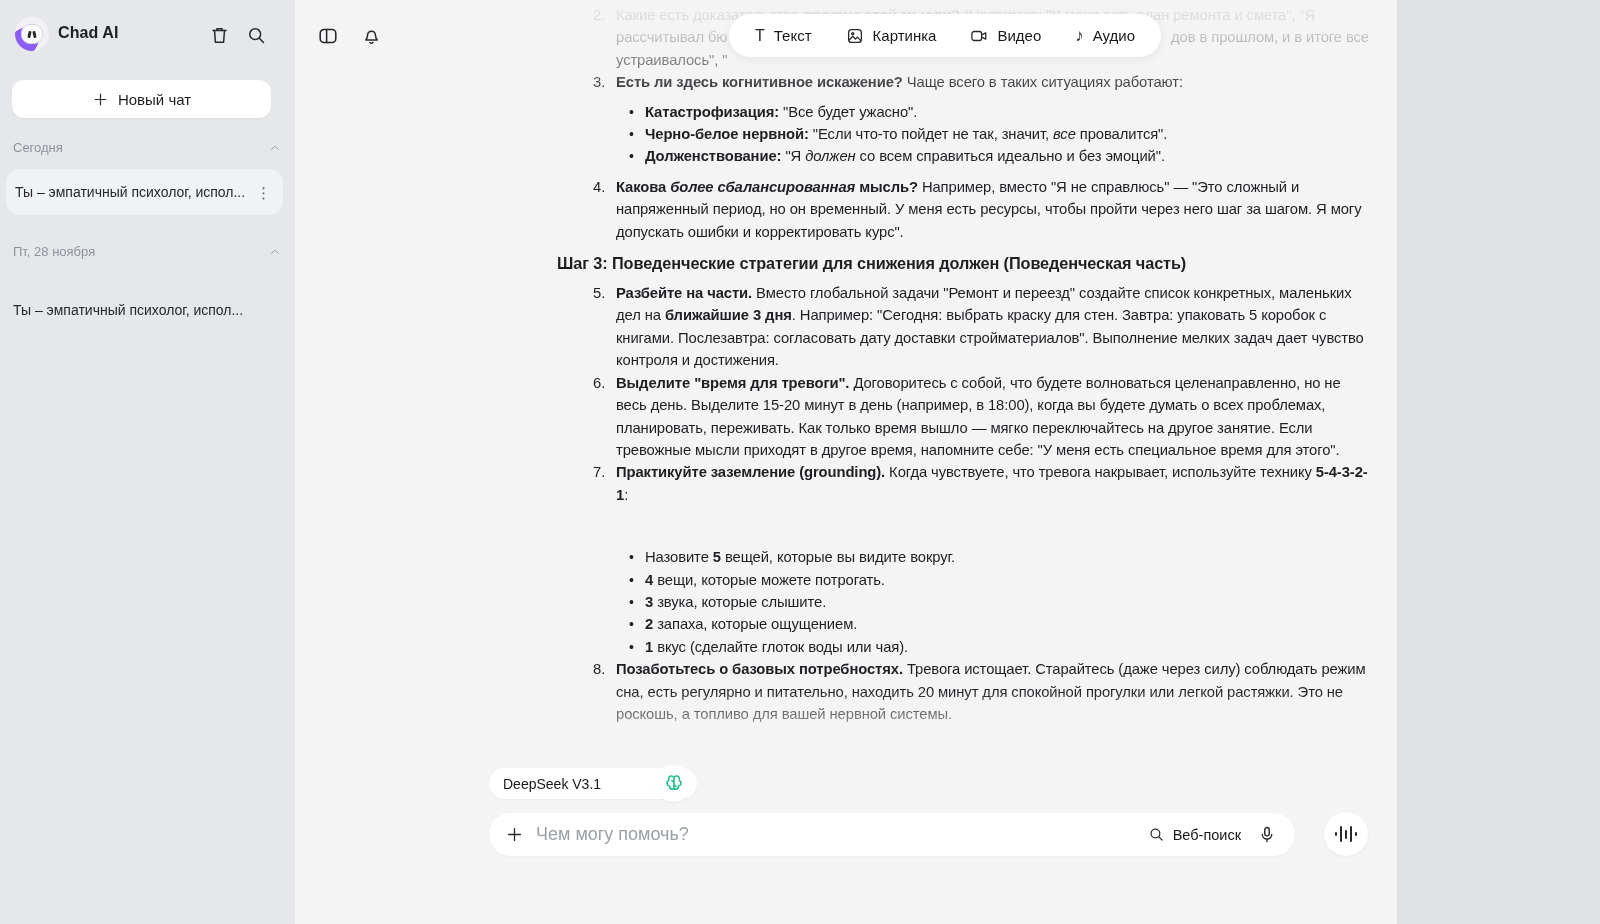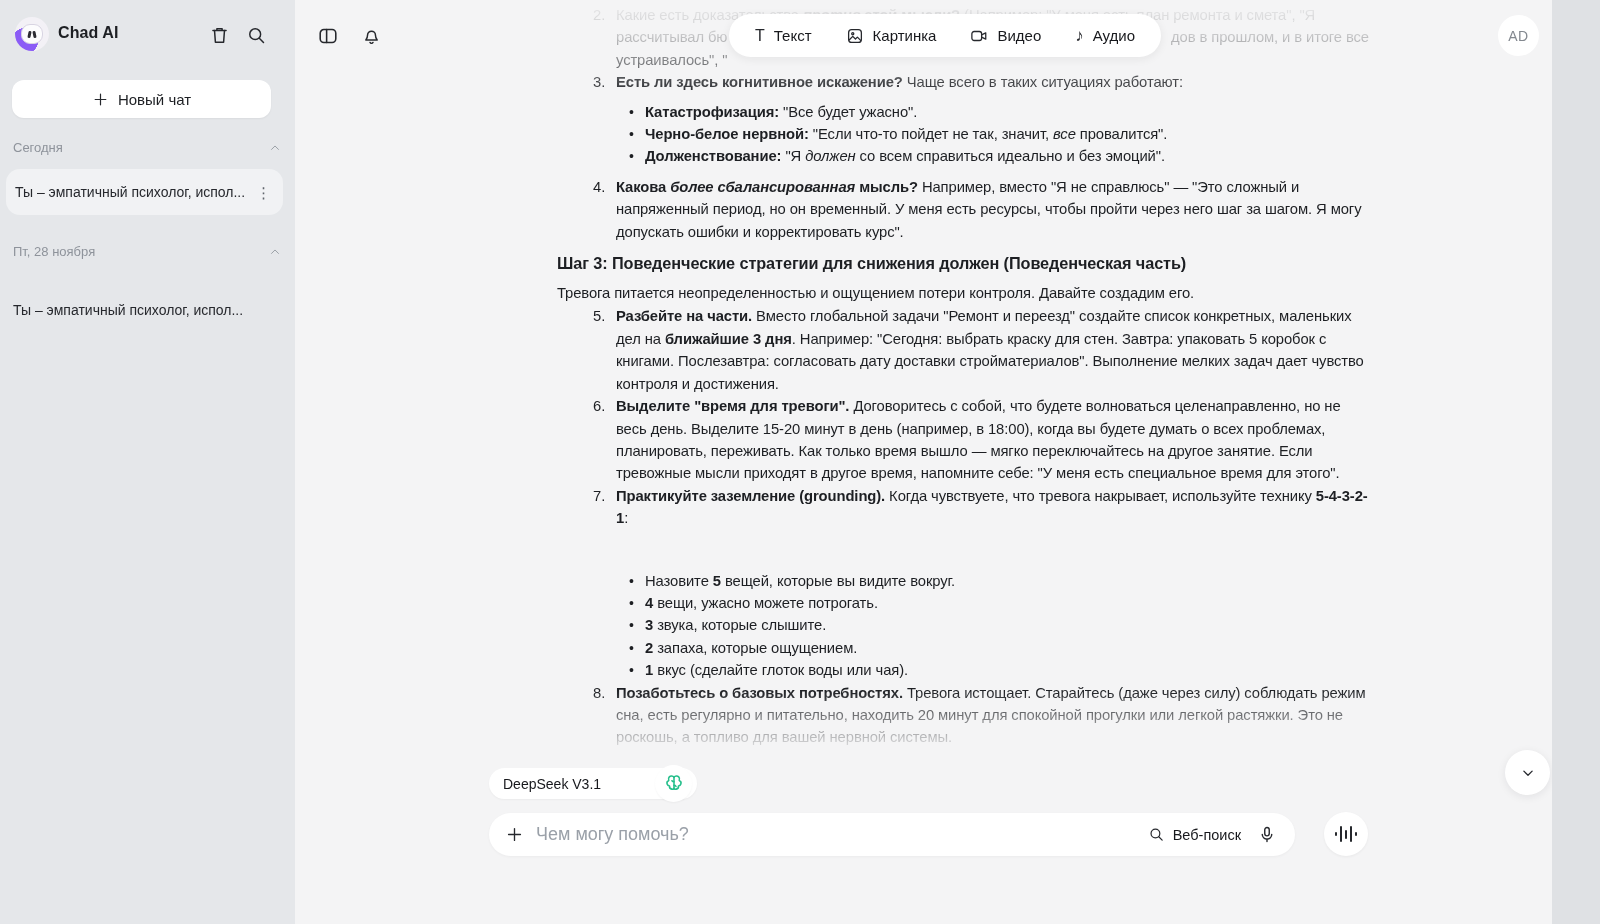--- a/index.html
+++ b/index.html
@@ -1,18 +1,18 @@
 <!DOCTYPE html>
 <html><head>
 <meta charset="utf-8">
 <style>
   * { margin:0; padding:0; box-sizing:border-box; }
   html,body { background:#dfe1e4; }
   .screen{
-    position:relative; width:1552px; height:924px; overflow:hidden;
+    position:relative; width:1397px; height:924px; overflow:hidden;
     background:#f4f4f5; font-family:"Liberation Sans",sans-serif; color:#1d1f23;
   }
   svg{display:block}
   .ic{stroke:#26282d; fill:none; stroke-width:1.7; stroke-linecap:round; stroke-linejoin:round;}
 
   
   .sidebar{position:absolute; left:0; top:0; width:295px; height:924px; background:#e5e7ea;}
   .logo{position:absolute; left:15px; top:17px; width:34px; height:34px; border-radius:50%;
         background:radial-gradient(circle at 30% 70%, #8b5cf6 0 38%, #f3f1f6 39%);
         display:flex; align-items:center; justify-content:center; overflow:hidden;}
@@ -160,38 +160,37 @@
       <li><span><span class="b">Черно-белое нервной:</span><span> "Если что-то пойдет не так, значит, </span><span class="i">все</span><span> провалится".</span></span></li>
       <li><span><span class="b">Долженствование:</span><span> "Я </span><span class="i">должен</span><span> со всем справиться идеально и без эмоций".</span></span></li>
     </ul>
 
     <div class="oli">
       <span class="num">4.</span>
       <span><span class="b">Какова </span><span class="b i">более сбалансированная</span><span class="b"> мысль?</span><span> Например, вместо "Я не справлюсь" — "Это сложный и напряженный период, но он временный. У меня есть ресурсы, чтобы пройти через него шаг за шагом. Я могу допускать ошибки и корректировать курс".</span></span>
     </div>
 
     <div class="h3">Шаг 3: Поведенческие стратегии для снижения должен (Поведенческая часть)</div>
-    <div class="para">Тревога питается неопределенностью и ощущением потери контроля. Давайте создадим его.</div>
 
     <div class="oli">
       <span class="num">5.</span>
       <span><span class="b">Разбейте на части.</span><span> Вместо глобальной задачи "Ремонт и переезд" создайте список конкретных, маленьких дел на </span><span class="b">ближайшие 3 дня</span><span>. Например: "Сегодня: выбрать краску для стен. Завтра: упаковать 5 коробок с книгами. Послезавтра: согласовать дату доставки стройматериалов". Выполнение мелких задач дает чувство контроля и достижения.</span></span>
     </div>
     <div class="oli">
       <span class="num">6.</span>
       <span><span class="b">Выделите "время для тревоги".</span><span> Договоритесь с собой, что будете волноваться целенаправленно, но не весь день. Выделите 15-20 минут в день (например, в 18:00), когда вы будете думать о всех проблемах, планировать, переживать. Как только время вышло — мягко переключайтесь на другое занятие. Если тревожные мысли приходят в другое время, напомните себе: "У меня есть специальное время для этого".</span></span>
     </div>
     <div class="oli">
       <span class="num">7.</span>
       <span><span class="b">Практикуйте заземление (grounding).</span><span> Когда чувствуете, что тревога накрывает, используйте технику </span><span class="b">5-4-3-2-1</span><span>:</span></span>
     </div>
 
     <ul class="subul" style="margin-bottom:0;margin-top:40px;">
       <li><span><span>Назовите </span><span class="b">5</span><span> вещей, которые вы видите вокруг.</span></span></li>
-      <li><span><span class="b">4</span><span> вещи, ужасно можете потрогать.</span></span></li>
+      <li><span><span class="b">4</span><span> вещи, которые можете потрогать.</span></span></li>
       <li><span><span class="b">3</span><span> звука, которые слышите.</span></span></li>
       <li><span><span class="b">2</span><span> запаха, которые ощущением.</span></span></li>
       <li><span><span class="b">1</span><span> вкус (сделайте глоток воды или чая).</span></span></li>
     </ul>
 
     <div class="oli">
       <span class="num">8.</span>
       <span><span class="b">Позаботьтесь о базовых потребностях.</span><span> Тревога истощает. Старайтесь (даже через силу) соблюдать режим сна, есть регулярно и питательно, находить 20 минут для спокойной прогулки или легкой растяжки. Это не роскошь, а топливо для вашей нервной системы.</span></span>
     </div>
   </div>

